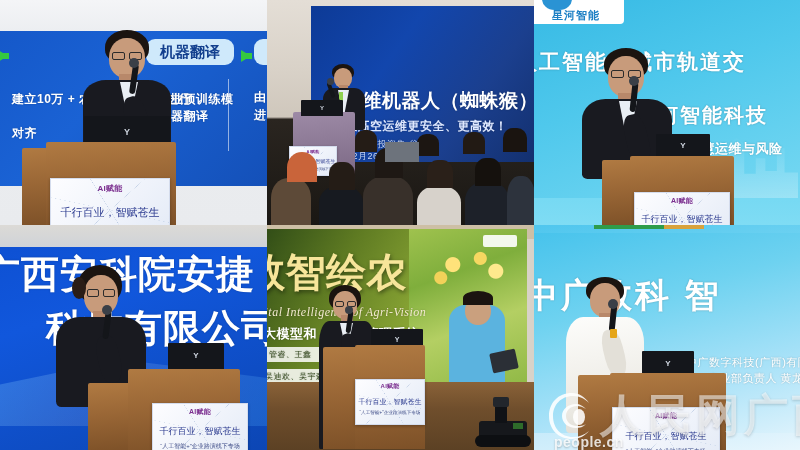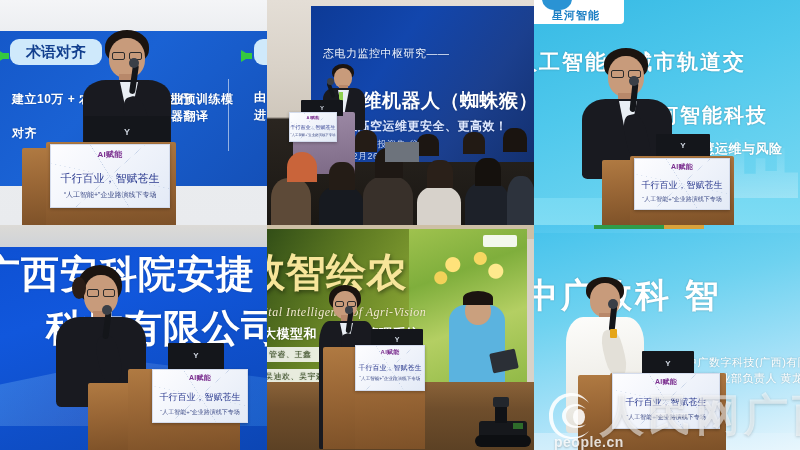--- a/index.html
+++ b/index.html
@@ -29,21 +29,21 @@
   .shirt { position:absolute; background:#e9eef4; }
   .arm { position:absolute; background:#191a20; border-radius:40%; }
   .mic { position:absolute; background:#14161a; border-radius:3px; }
   .mic-head{ position:absolute; background:#3a3f47; border-radius:50%; }
   .glasses { position:absolute; border:1px solid #2b2b2b; border-radius:2px; }
 
   
   .podium { position:absolute; background:linear-gradient(175deg,#b07a42 0%,#9a6736 45%,#7d5128 100%);
      border-radius:2px 2px 0 0; }
   .sign { position:absolute; background:linear-gradient(135deg,#fdfdff 0%,#eef2fa 60%,#e3eaf6 100%);
-     border:1px solid #d4dced; box-shadow:0 1px 3px rgba(0,0,0,.28); overflow:hidden; }
+     border:1px solid #d4dced; box-shadow:0 1px 3px rgba(0,0,0,.28); overflow:hidden;margin-top:34px; }
   .sign::before{ content:""; position:absolute; inset:0;
      background:
        linear-gradient(58deg,transparent 49.6%,rgba(140,165,205,.5) 49.8%,transparent 50.1%),
        linear-gradient(-42deg,transparent 49.6%,rgba(140,165,205,.45) 49.8%,transparent 50.1%),
        linear-gradient(12deg,transparent 49.7%,rgba(150,175,210,.38) 49.9%,transparent 50.2%);
   }
   .sign-logo { position:absolute; left:50%; transform:translateX(-50%);
      font-weight:bold; color:#7b2f8f; letter-spacing:.2px; }
   .sign-main { position:absolute; left:50%; transform:translateX(-50%);
      color:#2b3a8f; font-family:"Liberation Serif",serif; white-space:nowrap; }
@@ -105,22 +105,22 @@
 </style>
 </head>
 <body>
 
 <div id="collage">
 
   <div class="panel" id="p1">
     <div class="screen">
 
       <div class="arrowg" style="left:2px;top:19px;"></div>
-      <div class="flowbox" style="left:14px;top:8px;width:92px;height:26px;font-size:15px;">术语对齐</div>
       <div class="arrowg" style="left:117px;top:19px;"></div>
+      <div class="flowbox" style="left:150px;top:8px;width:88px;height:26px;font-size:15px;">机器翻译</div>
       <div class="arrowg" style="left:245px;top:19px;"></div>
       <div class="flowbox" style="left:258px;top:8px;width:40px;height:26px;"></div>
 
       <div class="slide-text" style="left:16px;top:60px;font-size:12px;color:#fff;">建立10万 + 农业核心术语库进行</div>
       <div class="slide-text" style="left:150px;top:60px;font-size:12px;color:#fff;">于农业预训练模</div>
       <div class="slide-text" style="left:150px;top:77px;font-size:12px;color:#fff;">行机器翻译</div>
       <div class="slide-text" style="left:16px;top:94px;font-size:12px;color:#fff;">对齐</div>
       <div style="position:absolute;left:232px;top:48px;width:1px;height:72px;background:rgba(255,255,255,.55);"></div>
       <div class="slide-text" style="left:258px;top:58px;font-size:12px;color:#fff;">由</div>
       <div class="slide-text" style="left:258px;top:76px;font-size:12px;color:#fff;">进</div>
@@ -149,21 +149,20 @@
     <div class="sign" style="left:50px;top:144px;width:120px;height:64px;">
       <span class="sign-logo" style="top:4px;font-size:8px;">AI赋能</span>
       <span class="sign-main" style="top:26px;font-size:11px;">千行百业，智赋苍生</span>
       <span class="sign-sub" style="top:45px;font-size:7px;">“人工智能+”企业路演线下专场</span>
     </div>
   </div>
 
   <div class="panel" id="p2">
     <div class="room-wall" style="background:linear-gradient(180deg,#e4ded6 0%,#d9d2c8 30%,#cfc7bc 52%,#2a2520 53%,#1a1713 100%);"></div>
     <div class="screen">
-      <div class="slide-text" style="left:12px;top:40px;font-size:11px;color:#eef4ff;font-weight:normal;">态电力监控中枢研究——</div>
       <div class="slide-text" style="left:32px;top:82px;font-size:19px;color:#ffffff;">运维机器人（蜘蛛猴）</div>
       <div class="slide-text" style="left:34px;top:112px;font-size:12px;color:#dfe9ff;">让高空运维更安全、更高效！</div>
       <div class="slide-text" style="left:38px;top:132px;font-size:9px;color:#c9d8f5;font-weight:normal;">保产业投资集  谷岳</div>
       <div class="slide-text" style="left:36px;top:144px;font-size:9px;color:#c9d8f5;font-weight:normal;">12月26日</div>
     </div>
 
     <div class="person">
       <div class="hair" style="left:65px;top:64px;width:22px;height:16px;"></div>
       <div class="head" style="left:67px;top:68px;width:18px;height:20px;"></div>
       <div class="neck" style="left:72px;top:85px;width:9px;height:6px;"></div>

